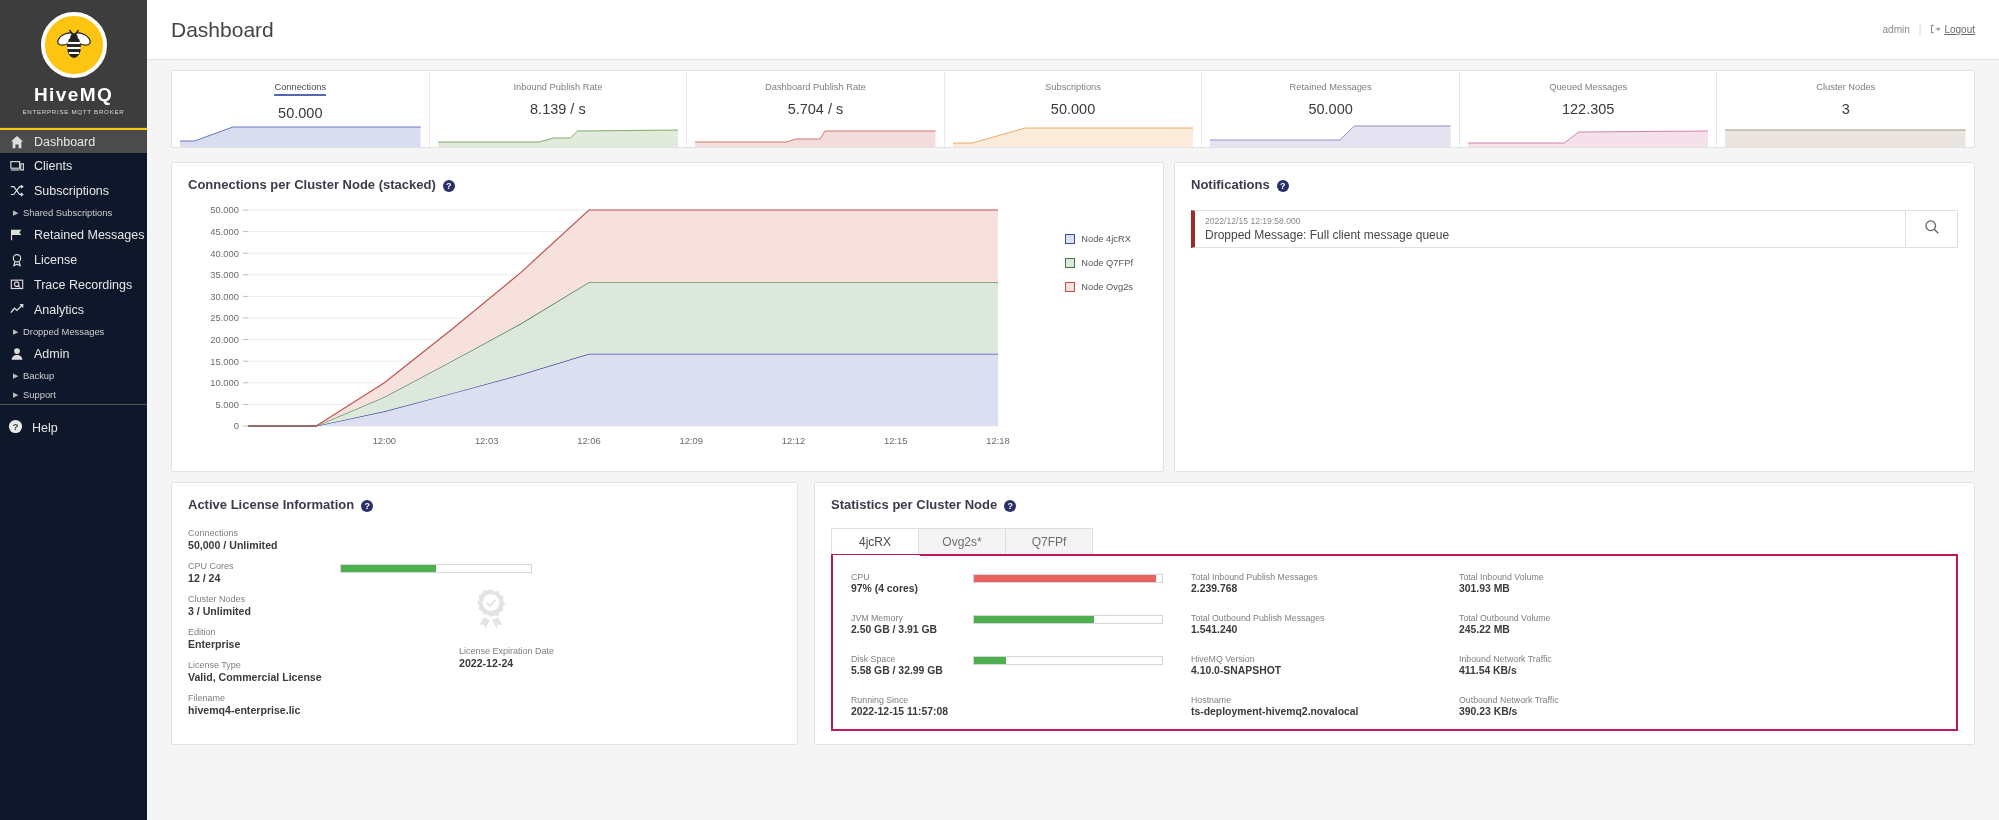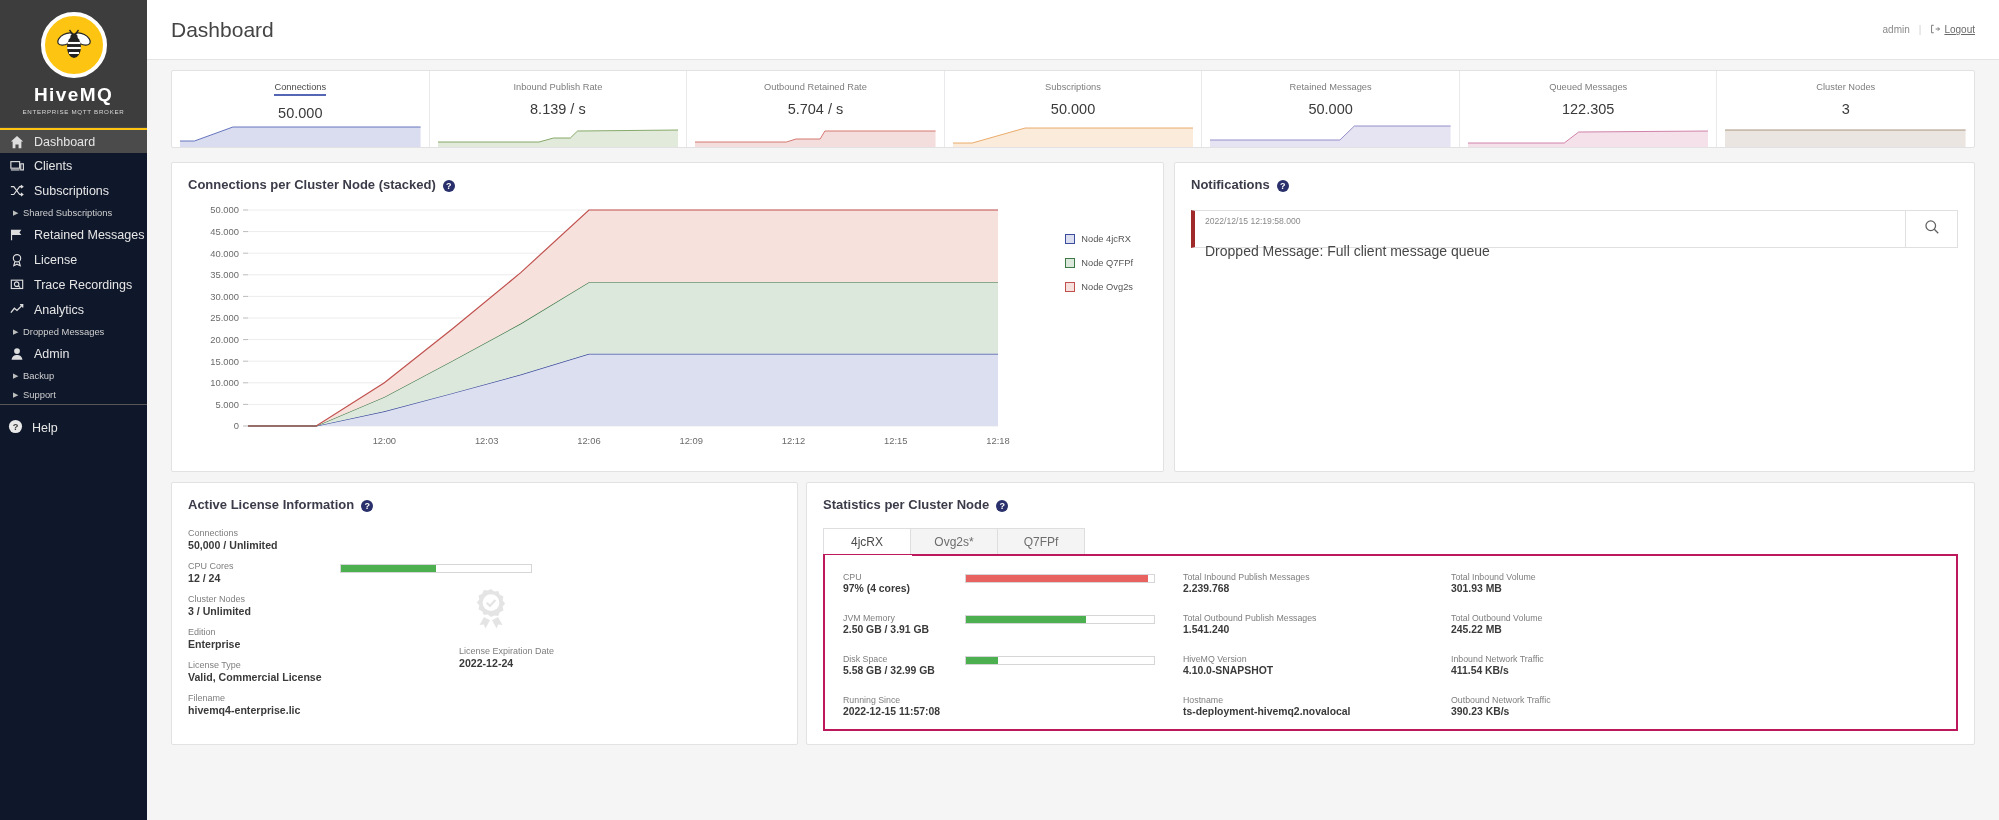--- a/index.html
+++ b/index.html
@@ -112,28 +112,28 @@
   .legend-row { display: flex; align-items: center; gap: 6px; font-size: 9.3px; color: #555; cursor: pointer; }
   .swatch { width: 10px; height: 10px; border: 1px solid #888; }
 
   .notif-list { margin-top: 18px; }
   .notif-item {
     display: flex; height: 38px; border: 1px solid #e0e0e2; border-left: 4px solid #a02a2a;
     background: #fff;
   }
   .notif-text { flex: 1; padding: 5px 0 0 10px; }
   .notif-ts { font-size: 8.6px; color: #8a8a8a; }
-  .notif-msg { font-size: 14px; color: #474747; margin-top: 17px; }
+  .notif-msg { font-size: 12px; color: #474747; margin-top: 2px; }
   .notif-act {
     width: 52px; border-left: 1px solid #e0e0e2;
     display: flex; align-items: center; justify-content: center; cursor: pointer;
   }
 
   
-  .row3 { display: flex; gap: 8px; }
+  .row3 { display: flex; gap: 16px; }
   .license-card { width: 627px; height: 263px; padding: 14px 16px; position: relative; }
   .stats-card { flex: 1; height: 263px; padding: 14px 16px; }
 
   .lic-grid { margin-top: 16px; position: relative; }
   .lic-row { margin-bottom: 10px; position: relative; }
   .lic-k { font-size: 9px; color: #7e7e7e; }
   .lic-v { font-size: 10.6px; color: #3a3a3a; font-weight: bold; margin-top: 1px; }
   .bar-track {
     position: absolute; left: 152px; top: 3px; width: 192px; height: 9px;
     border: 1px solid #d6d6d8; background: #fff;
@@ -345,21 +345,21 @@
             <div class="m-label">Inbound Publish Rate</div>
             <div class="m-value">8.139 / s</div>
             <div class="spark">
               <svg viewBox="0 0 100 26" preserveAspectRatio="none">
                 <polygon points="0,26 0,21 42,21 48,17 55,17 58,10 100,9 100,26" fill="#7ba05b" fill-opacity="0.22"></polygon>
                 <polyline points="0,21 42,21 48,17 55,17 58,10 100,9" fill="none" stroke="#7ba05b" stroke-width="0.9" vector-effect="non-scaling-stroke"></polyline>
               </svg>
             </div>
           </div>
           <div class="metric">
-            <div class="m-label">Outbound Retained Rate</div>
+            <div class="m-label">Dashboard Publish Rate</div>
             <div class="m-value">5.704 / s</div>
             <div class="spark">
               <svg viewBox="0 0 100 26" preserveAspectRatio="none">
                 <polygon points="0,26 0,21 38,21 42,18 52,18 54,10 100,10 100,26" fill="#cf6b63" fill-opacity="0.22"></polygon>
                 <polyline points="0,21 38,21 42,18 52,18 54,10 100,10" fill="none" stroke="#cf6b63" stroke-width="0.9" vector-effect="non-scaling-stroke"></polyline>
               </svg>
             </div>
           </div>
           <div class="metric">
             <div class="m-label">Subscriptions</div>

